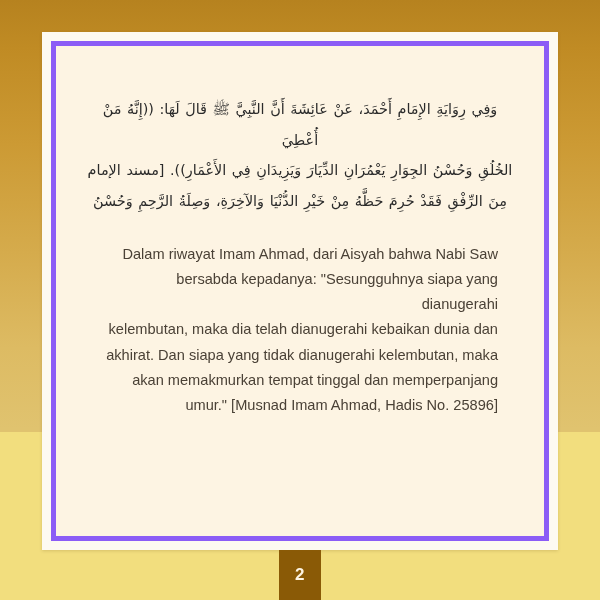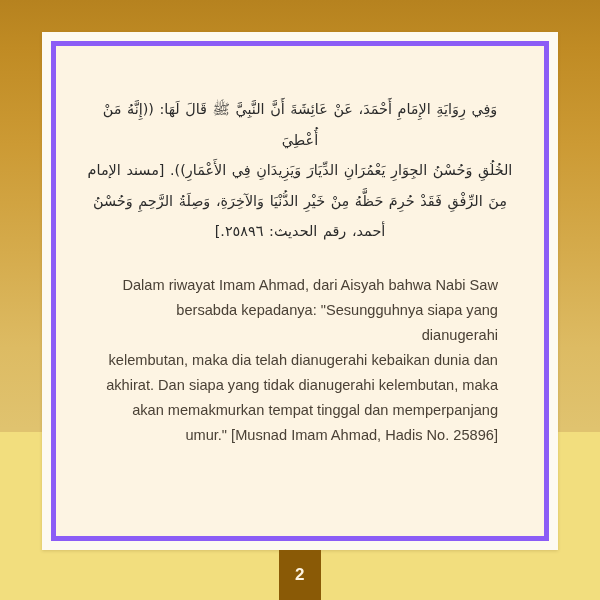--- a/index.html
+++ b/index.html
@@ -112,21 +112,20 @@
 
   <div class="lower-band"></div>
 
   <div class="card">
     <div class="card-inner">
 
       <div class="arabic">
         <div>وَفِي رِوَايَةِ الإِمَامِ أَحْمَدَ، عَنْ عَائِشَةَ أَنَّ النَّبِيَّ ﷺ قَالَ لَهَا: ((إِنَّهُ مَنْ أُعْطِيَ</div>
         <div>الخُلُقِ وَحُسْنُ الجِوَارِ يَعْمُرَانِ الدِّيَارَ وَيَزِيدَانِ فِي الأَعْمَارِ)). [مسند الإمام</div>
         <div>مِنَ الرِّفْقِ فَقَدْ حُرِمَ حَظَّهُ مِنْ خَيْرِ الدُّنْيَا وَالآخِرَةِ، وَصِلَةُ الرَّحِمِ وَحُسْنُ</div>
-        <div class="source">أحمد، رقم الحديث: ٢٥٨٩٦.]</div>
       </div>
 
       <div class="gap"></div>
 
       <div class="translation">
         <div>Dalam riwayat Imam Ahmad, dari Aisyah bahwa Nabi Saw</div>
         <div>bersabda kepadanya: "Sesungguhnya siapa yang dianugerahi</div>
         <div>kelembutan, maka dia telah dianugerahi kebaikan dunia dan</div>
         <div>akhirat. Dan siapa yang tidak dianugerahi kelembutan, maka</div>
         <div>akan memakmurkan tempat tinggal dan memperpanjang</div>

